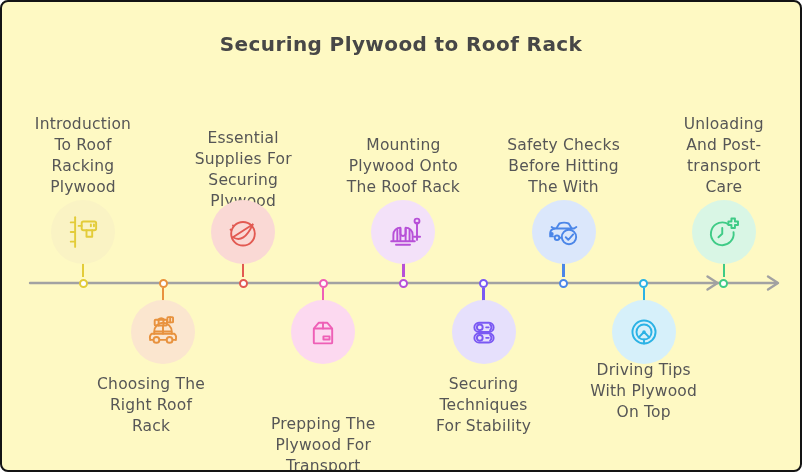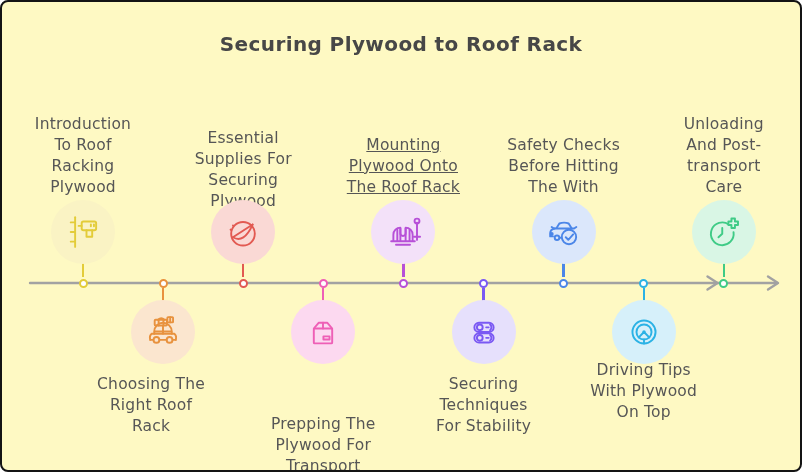--- a/index.html
+++ b/index.html
@@ -133,21 +133,21 @@
    <path d="M27 34V19a8 8 0 0 1 8 8v7"></path>
             <path d="M31.5 34V21.5"></path>
    <path d="M21 20v5.5a3 3 0 0 0 6 0V20"></path>
    <path d="M10.5 34.5h27"></path>
             <path d="M16 38.5h16"></path>
    <path d="M40 33V13.5"></path>
             <circle cx="40" cy="11.5" r="2.8"></circle>
             <path d="M36.5 29.5h7"></path>
           </svg>
         </div>
-        <div class="label" style="left: 321.4px; bottom: 272px; text-decoration: underline;">Mounting
+        <div class="label" style="left: 321.4px; bottom: 272px;">Mounting
 Plywood Onto
 The Roof Rack</div>
       </div>
       <div style="--accent: #7a59f3; --fill: #e6e0fc;">
         <div class="connector" style="background: rgb(122, 89, 243); left: 480.3px; top: 286px; height: 14px;"></div>
         <div class="dot" style="color: rgb(122, 89, 243); left: 477px; top: 276.5px;"></div>
         <div class="bubble" style="left: 449.5px; top: 298px;">
           <svg width="42" height="42" viewBox="0 0 48 48" fill="none" stroke="currentColor" stroke-width="2.2" stroke-linecap="round" stroke-linejoin="round">
             <rect x="13" y="13.5" width="22" height="10.5" rx="5.25"></rect>
    <circle cx="19.2" cy="18.7" r="3.3"></circle>

